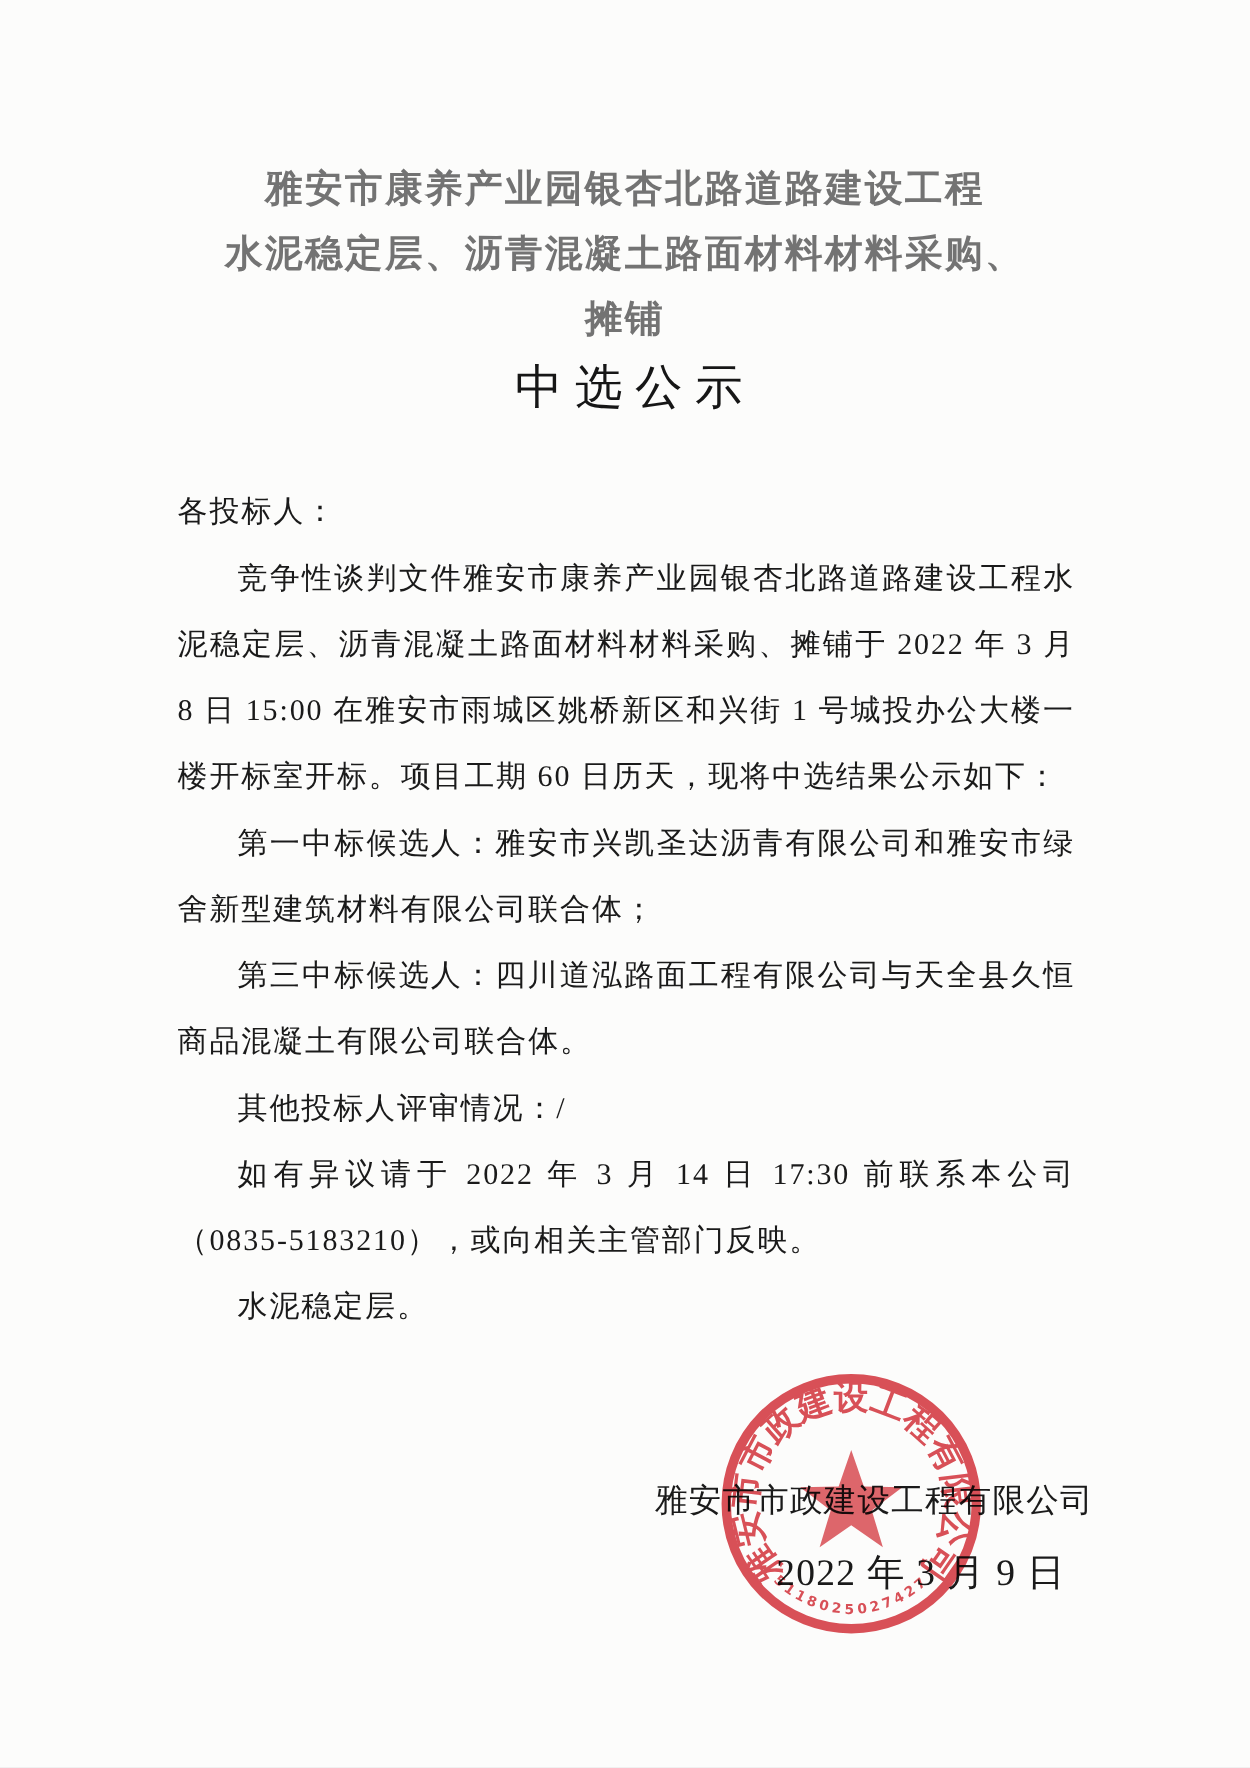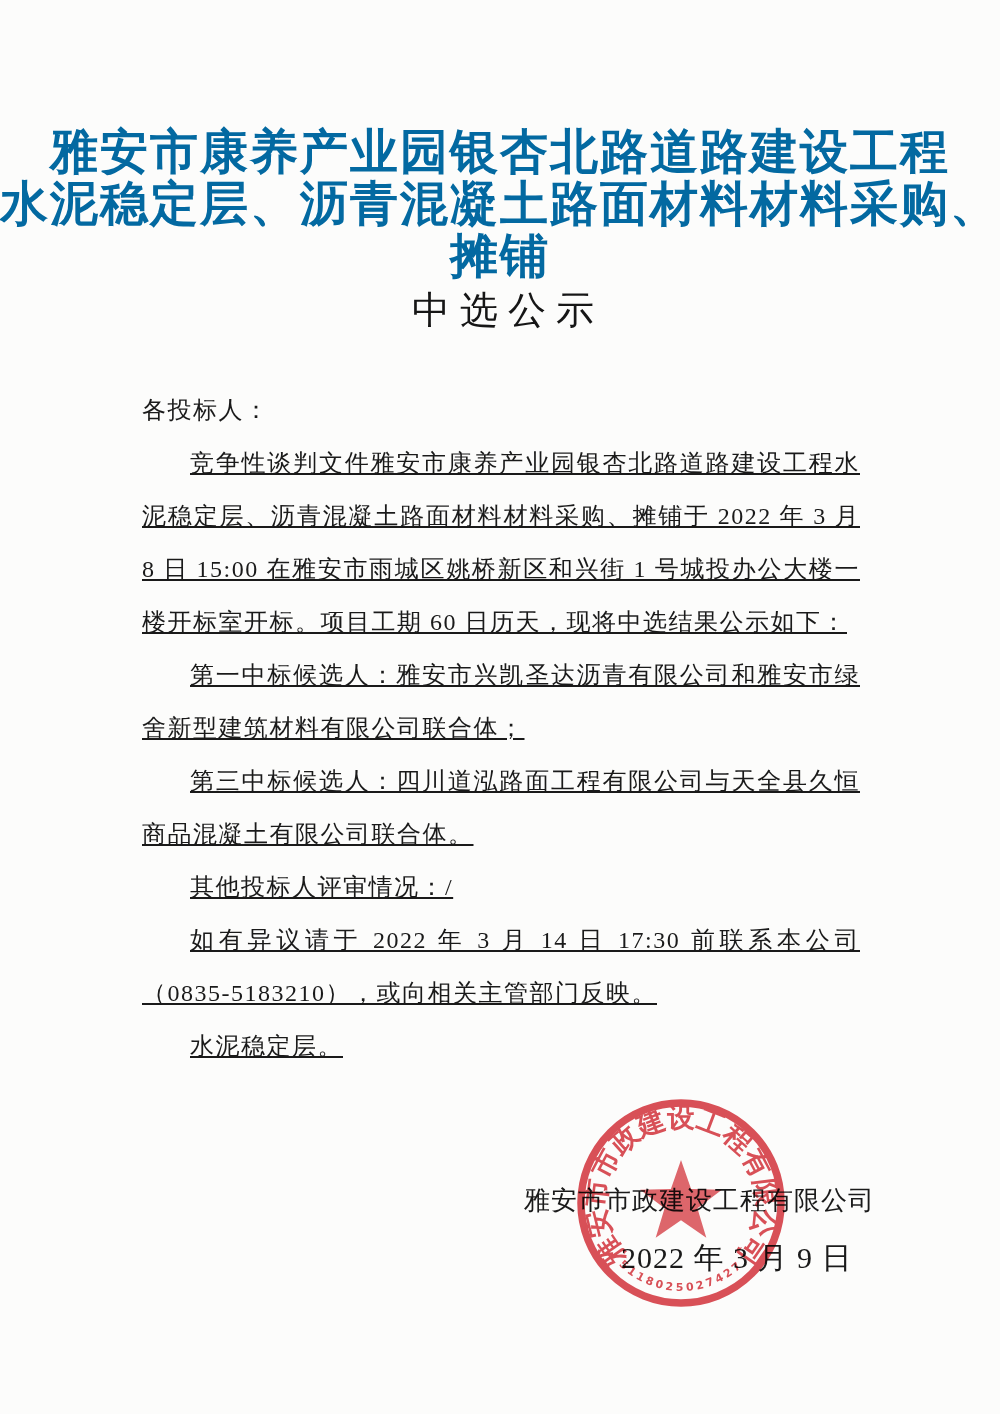--- a/index.html
+++ b/index.html
@@ -15,25 +15,25 @@
   }
   .title-block {
     position: absolute;
     top: 126px;
     left: 0;
     right: 0;
     text-align: center;
     font-family: "Liberation Sans", sans-serif;
   }
   .title-line {
-    font-size: 48px;
+    font-size: 30px;
     line-height: 52px;
     font-weight: 700;
     letter-spacing: 2px;
-    color: #0369a1;
+    color: #737373;
   }
   .subtitle {
     font-size: 38px;
     line-height: 50px;
     font-weight: 400;
     letter-spacing: 10px;
     margin-top: 3px;
     color: #161616;
     margin-left: 16px;
   }
@@ -43,21 +43,21 @@
     width: 718px;
     top: 384px;
     font-size: 24px;
     line-height: 53px;
     letter-spacing: 1.5px;
     text-align: justify;
     color: #1a1a1a;
   }
   .body-text p { margin: 0; }
   .salutation { margin-bottom: 10px; }
-  .para { text-indent: 2em; text-decoration: underline; }
+  .para { text-indent: 2em; }
   .sig-company {
     position: absolute;
     left: 524px;
     top: 1183px;
     font-size: 26px;
     letter-spacing: 1px;
     color: #1a1a1a;
     white-space: nowrap;
   }
   .sig-date {

